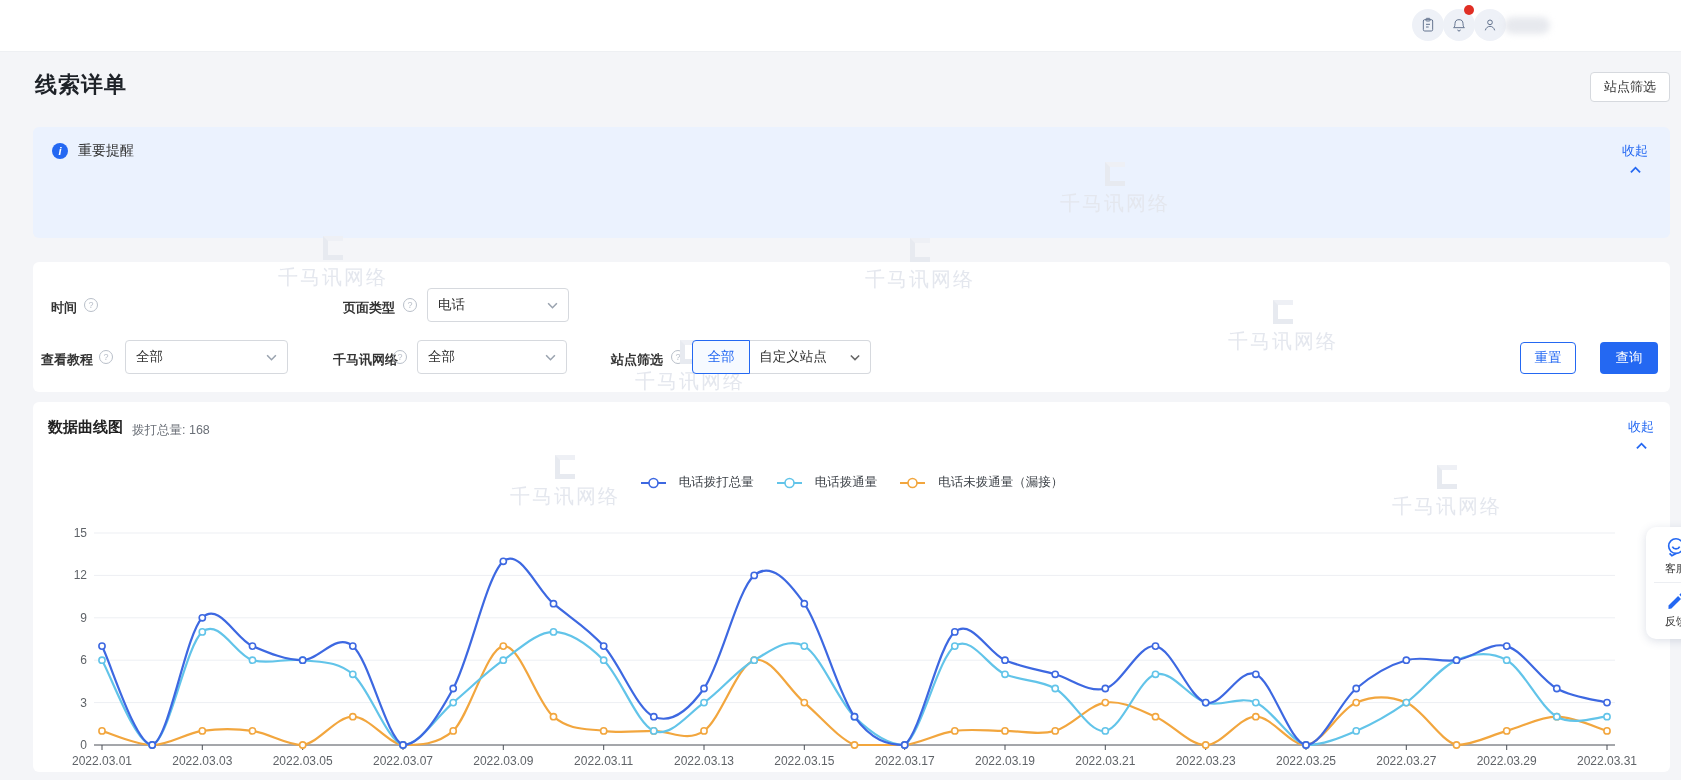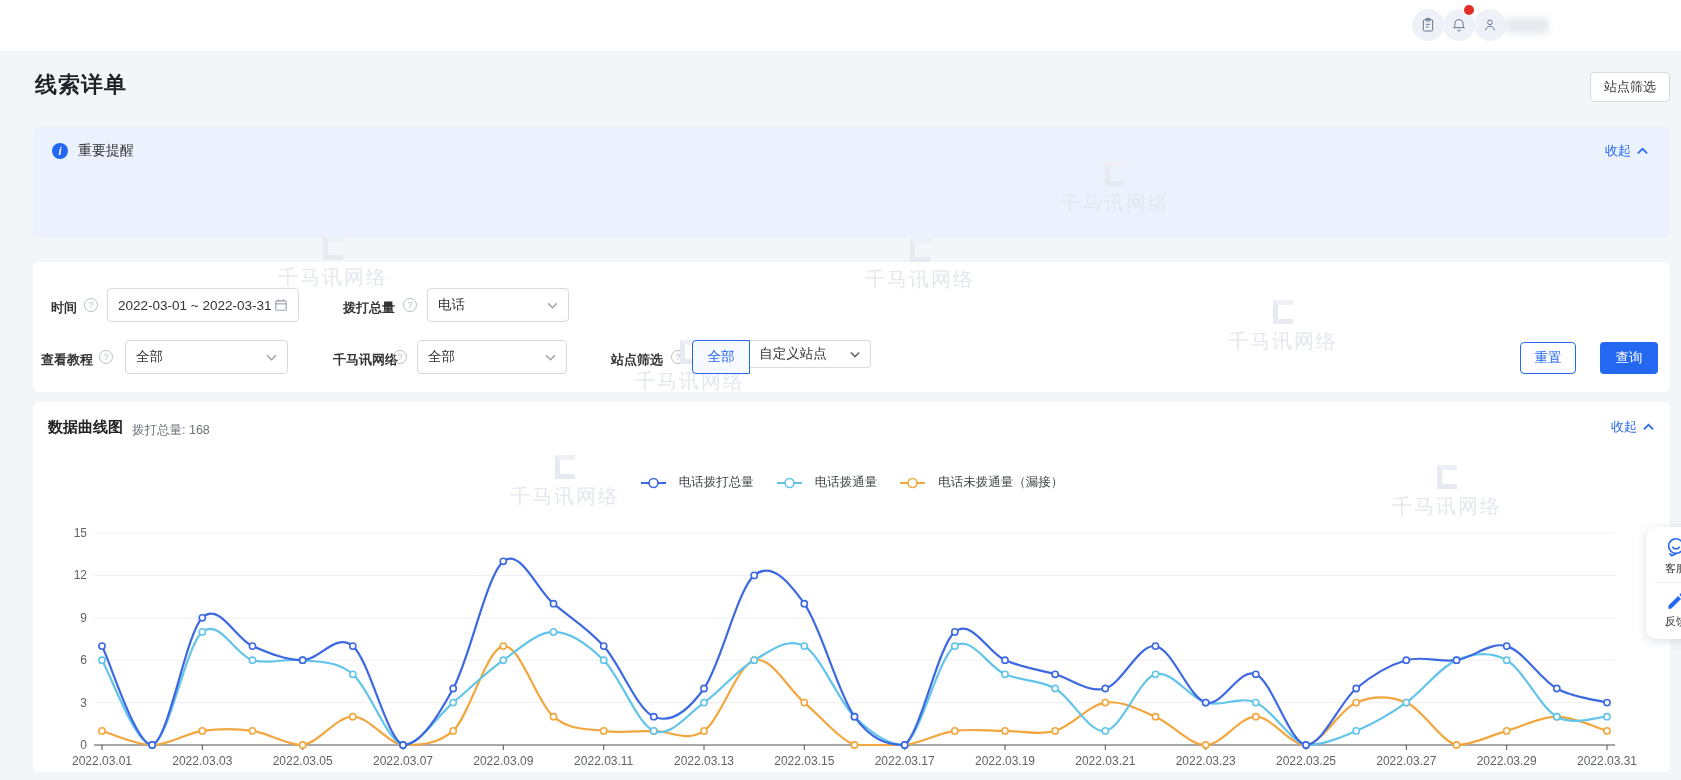--- a/index.html
+++ b/index.html
@@ -16,32 +16,32 @@
   
   .page-title { position:absolute; left:35px; top:70px; font-size:22px; font-weight:700; color:#1e2228; letter-spacing:1px; }
   .help-btn { position:absolute; left:1590px; top:72px; width:80px; height:30px; background:#fff; border:1px solid #d6d9de; border-radius:4px; font-size:13px; color:#333; display:flex; align-items:center; justify-content:center; cursor:pointer; }
 
   
   .notice { position:absolute; left:33px; top:127px; width:1637px; height:111px; background:#ebf2fe; border-radius:6px; }
   .n-info { position:absolute; left:19px; top:16px; width:16px; height:16px; border-radius:50%; background:#2468f2; color:#fff; font-size:11px; font-weight:700; display:flex; align-items:center; justify-content:center; font-style:italic; }
   .n-title { position:absolute; left:45px; top:15px; font-size:14px; color:#333;font-family:Liberation Serif, serif; }
   .n-line { position:absolute; left:45px; font-size:13.5px; color:#333; }
   .n-line a { color:#2468f2; text-decoration:none; cursor:pointer; }
-  .collapse { position:absolute; font-size:13px; color:#2468f2; cursor:pointer; display:flex; align-items:center; gap:6px; }
+  .collapse { position:absolute; font-size:13px; color:#2468f2; cursor:pointer; display:flex; align-items:center; gap:6px;flex-direction:column; }
   .collapse svg { stroke:#2468f2; fill:none; stroke-width:2; }
 
   
   .filter-card { position:absolute; left:33px; top:262px; width:1637px; height:130px; background:#fff; border-radius:6px; }
   .f-label { position:absolute; font-size:13px; font-weight:600; color:#333; }
   .qmark { position:absolute; width:14px; height:14px; border:1px solid #b9bfc9; border-radius:50%; color:#b9bfc9; font-size:9px; line-height:12px; text-align:center; cursor:pointer; }
   .f-input { position:absolute; height:34px; border:1px solid #d6d9de; border-radius:4px; background:#fff; font-size:13.5px; color:#333; display:flex; align-items:center; padding:0 10px; cursor:pointer; }
   .f-input .grow { flex:1; }
   .f-input svg { flex:none; }
   .seg-all { position:absolute; left:659px; top:78px; width:58px; height:34px; border:1px solid #2468f2; border-radius:4px 0 0 4px; background:#f6faff; color:#2468f2; font-size:13.5px; display:flex; align-items:center; justify-content:center; cursor:pointer; z-index:2; }
-  .seg-custom { position:absolute; left:716px; top:78px; width:122px; height:28px; border:1px solid #d6d9de; border-left:none; border-radius:0 4px 4px 0; background:#fff; color:#333; font-size:13.5px; display:flex; align-items:center; justify-content:center; gap:23px; cursor:pointer; }
+  .seg-custom { position:absolute; left:716px; top:78px; width:122px; height:34px; border:1px solid #d6d9de; border-left:none; border-radius:0 4px 4px 0; background:#fff; color:#333; font-size:13.5px; display:flex; align-items:center; justify-content:center; gap:23px; cursor:pointer; }
   .btn-reset { position:absolute; left:1487px; top:80px; width:56px; height:32px; border:1px solid #2468f2; border-radius:4px; background:#fff; color:#2468f2; font-size:13.5px; display:flex; align-items:center; justify-content:center; cursor:pointer; }
   .btn-query { position:absolute; left:1567px; top:80px; width:58px; height:32px; border:none; border-radius:4px; background:#2468f2; color:#fff; font-size:13.5px; display:flex; align-items:center; justify-content:center; cursor:pointer; }
 
   
   .chart-card { position:absolute; left:33px; top:402px; width:1637px; height:370px; background:#fff; border-radius:6px; }
   .c-title { position:absolute; left:15px; top:16px; font-size:15px; font-weight:700; color:#222; }
   .c-total { position:absolute; left:99px; top:20px; font-size:12.5px; color:#6b7078; }
   .legend { position:absolute; left:0; top:72px; width:1637px; display:flex; justify-content:center; gap:22px; }
   .legend-item { display:flex; align-items:center; gap:12px; cursor:pointer; }
   .legend-item span { font-size:12.5px; color:#3a3f45; }
@@ -97,30 +97,21 @@
     <svg width="11" height="8" viewBox="0 0 12 8">
         <polyline points="1,6.5 6,1.5 11,6.5"></polyline>
       </svg>
   </div>
 </div>
 
 <div class="filter-card">
 
   <div class="f-label" style="left:18px; top:37px">时间</div>
   <div class="qmark" style="left:51px; top:36px">?</div>
-  <div class="f-input" style="left:74px; top:26px; width:192px">
-    <span class="grow">2022-03-01 ~ 2022-03-31</span>
-    <svg width="14" height="14" viewBox="0 0 24 24" stroke="#9aa3af" fill="none" stroke-width="2">
-        <rect x="3" y="5" width="18" height="16" rx="2"></rect>
-        <line x1="3" y1="10" x2="21" y2="10"></line>
-        <line x1="8" y1="2" x2="8" y2="6"></line>
-        <line x1="16" y1="2" x2="16" y2="6"></line>
-      </svg>
-  </div>
-  <div class="f-label" style="left:310px; top:37px">拨打总量</div>
+  <div class="f-label" style="left:310px; top:37px">页面类型</div>
   <div class="qmark" style="left:370px; top:36px">?</div>
   <div class="f-input" style="left:394px; top:26px; width:142px">
     <span class="grow">电话</span>
     <svg width="11" height="7" viewBox="0 0 12 8" stroke="#9aa3af" fill="none" stroke-width="1.8">
         <polyline points="1,1.5 6,6.5 11,1.5"></polyline>
       </svg>
   </div>
 
   <div class="f-label" style="left:8px; top:89px">查看教程</div>
   <div class="qmark" style="left:66px; top:88px">?</div>

